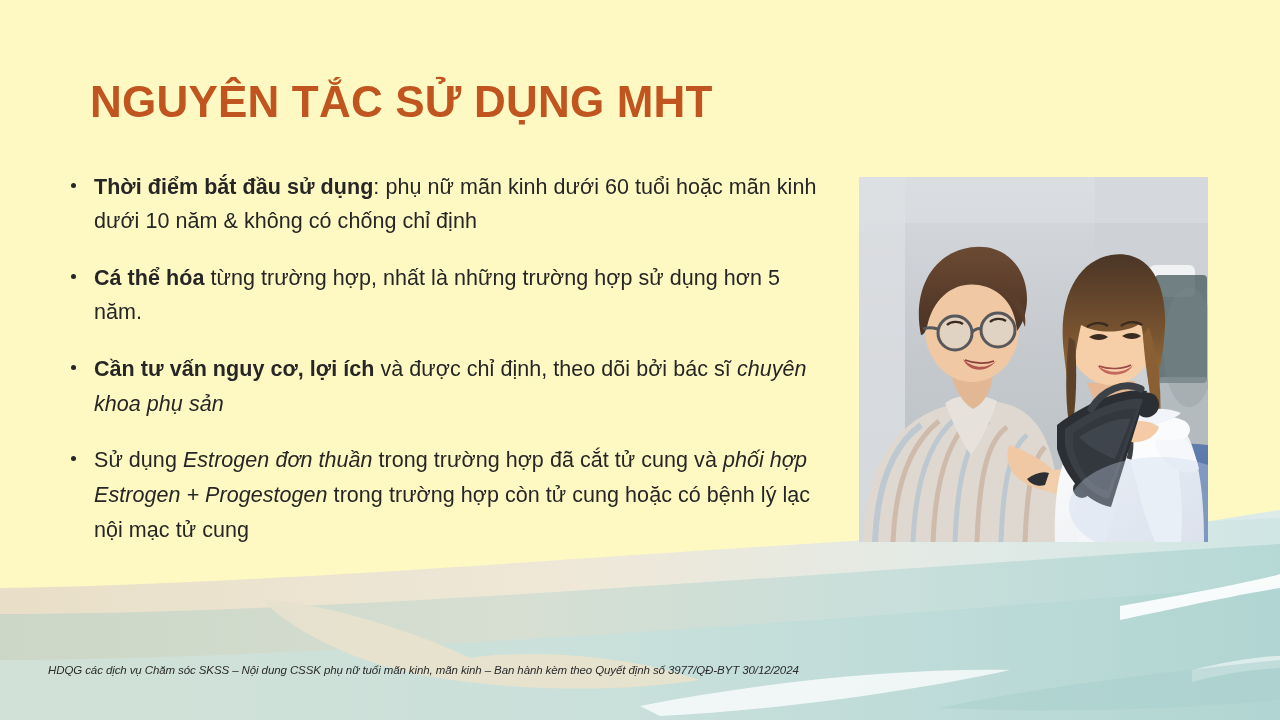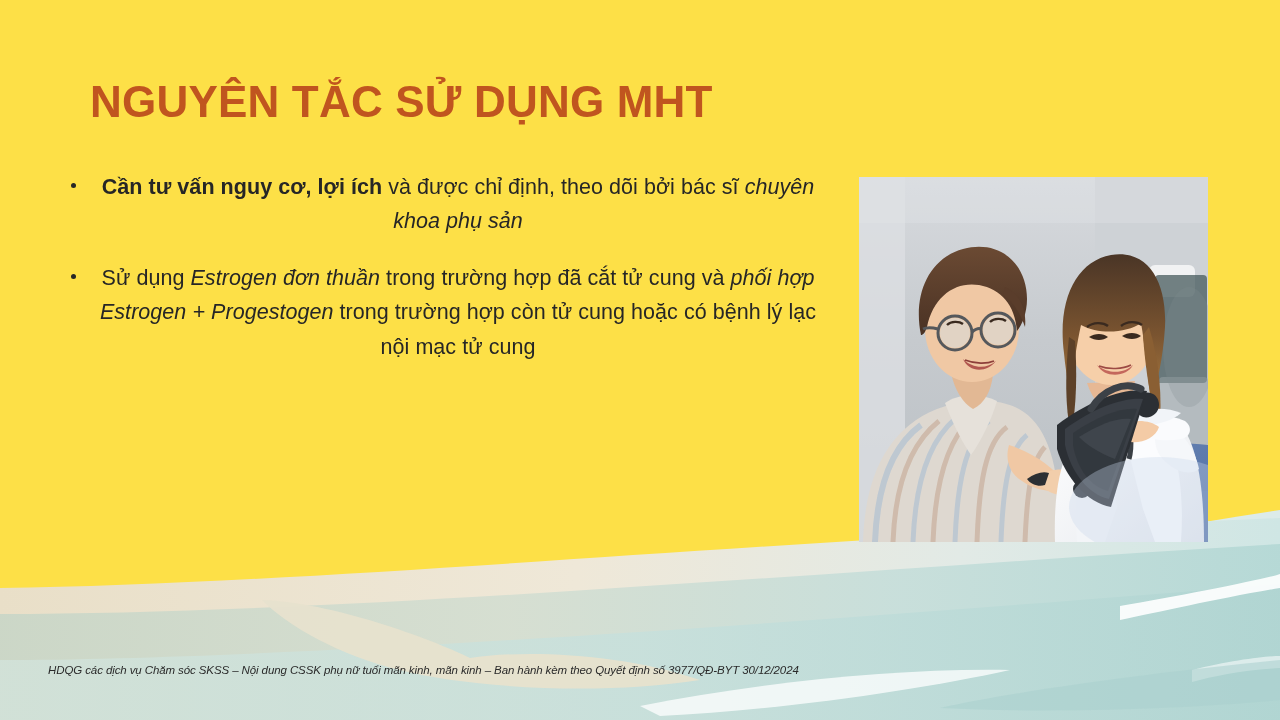--- a/index.html
+++ b/index.html
@@ -13,23 +13,22 @@
   body {
     font-family: "Liberation Sans", sans-serif;
     position: relative;
   }
 
   .slide {
     position: absolute;
     inset: 0;
     width: 1280px;
     height: 720px;
-    background: #fde047;
+    background: #fef9c3;
     overflow: hidden;
-    text-align: center;
   }
 
   
   .decor {
     position: absolute;
     left: 0; right: 0; bottom: 0;
     height: 210px;
     overflow: hidden;
     pointer-events: none;
   }
@@ -143,21 +142,27 @@
       <path d="M1192,160 C1232,150 1268,146 1280,146 L1280,158 C1244,160 1214,166 1192,172 Z" fill="#FFFFFF" opacity="0.55"></path>
 
       <path d="M1280,150 C1180,160 1030,178 940,198 C1060,204 1200,198 1280,190 Z" fill="#A9D0CD" opacity="0.55"></path>
     </svg>
   </div>
 
   <h1 class="title">NGUYÊN TẮC SỬ DỤNG MHT</h1>
 
   <div class="body-col">
 
-
+    <p class="bullet">
+      <span class="dot"></span><b>Thời điểm bắt đầu sử dụng</b><span>: phụ nữ mãn kinh dưới 60 tuổi hoặc mãn kinh dưới 10 năm &amp; không có chống chỉ định</span>
+    </p>
+
+    <p class="bullet">
+      <span class="dot"></span><b>Cá thể hóa</b><span> từng trường hợp, nhất là những trường hợp sử dụng hơn 5 năm.</span>
+    </p>
 
     <p class="bullet">
       <span class="dot"></span><b>Cần tư vấn nguy cơ, lợi ích</b><span> và được chỉ định, theo dõi bởi bác sĩ </span><i>chuyên khoa phụ sản</i>
     </p>
 
 
     <p class="bullet">
       <span class="dot"></span><span>Sử dụng </span><i>Estrogen đơn thuần</i><span> trong trường hợp đã cắt tử cung và </span><i>phối hợp  Estrogen + Progestogen</i><span> trong trường hợp còn tử cung hoặc có bệnh lý lạc nội mạc tử cung</span>
     </p>
 

